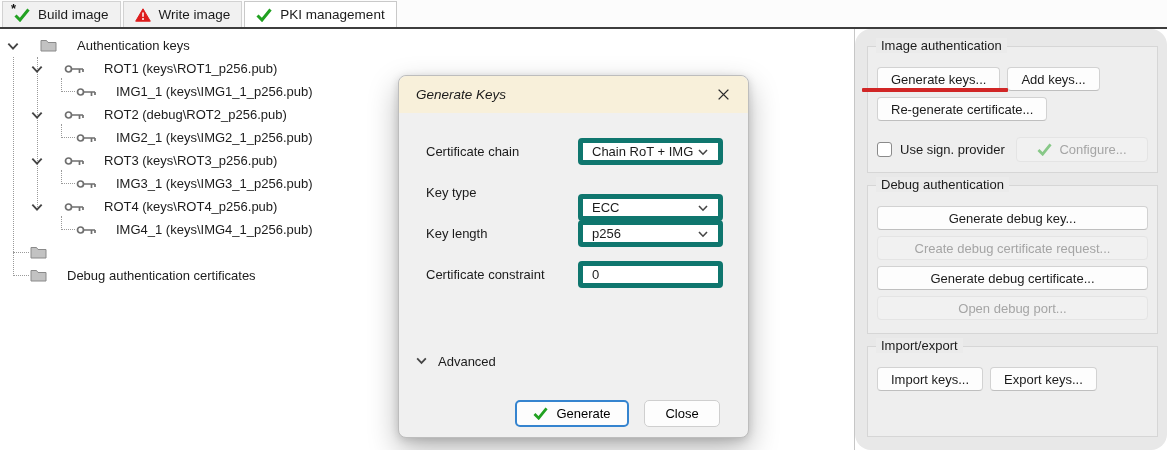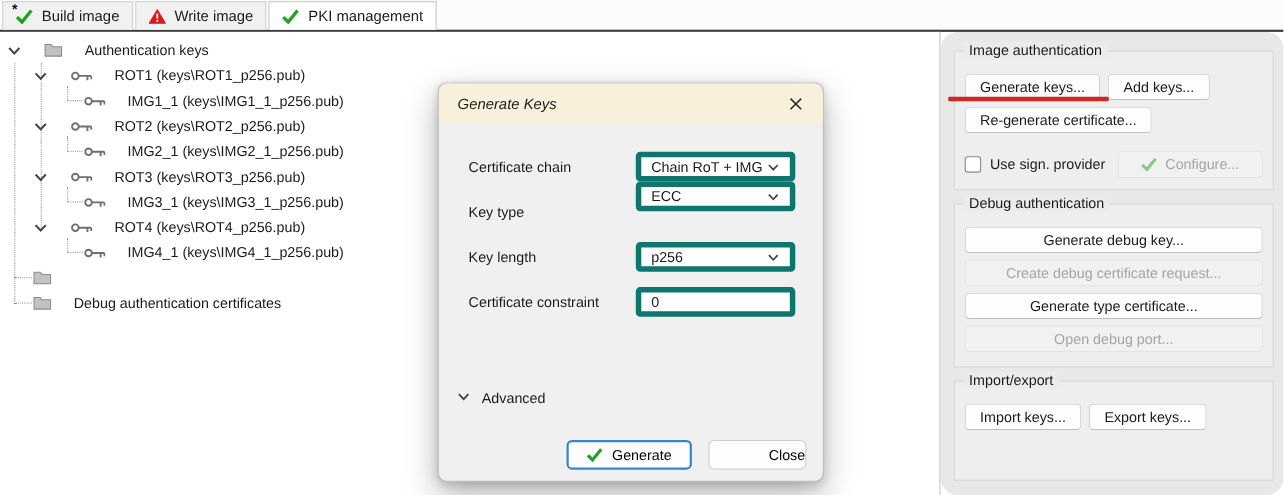--- a/index.html
+++ b/index.html
@@ -92,21 +92,21 @@
   }
   .f-combo { display:flex; align-items:center; justify-content:space-between; padding:0 9px; cursor:default; }
   .f-input { padding:0 9px; font-family:"Liberation Sans", sans-serif; outline:none; }
   .advanced { position:absolute; left:16px; top:278px; display:flex; align-items:flex-start; gap:10px; cursor:default; }
 
   .dlg-btn {
     position:absolute; top:324px; height:27px; display:flex; align-items:center; justify-content:center; gap:8px;
     background:#fdfdfd; border:1px solid #cfcfcf; border-radius:5px; font-size:13px; cursor:default;
   }
   .dlg-generate { left:116px; width:114px; border:2px solid #3584cf; }
-  .dlg-close-btn { left:245px; width:89px;justify-content:flex-end; }
+  .dlg-close-btn { left:245px; width:76px; }
 </style>
 </head>
 <body>
 
 <svg width="0" height="0" style="position:absolute">
   <defs>
     <symbol id="i-check" viewBox="0 0 16 14">
       <path d="M1.5 7.5 L6 12 L14.5 1.5" fill="none" stroke="#21a121" stroke-width="3"></path>
     </symbol>
     <symbol id="i-warn" viewBox="0 0 16 14">
@@ -202,21 +202,21 @@
           </svg>
         <span class="label">IMG1_1 (keys\IMG1_1_p256.pub)</span>
       </div>
       <div class="tree-row lvl1">
         <svg width="14" height="14">
             <use href="#i-chev"></use>
           </svg>
         <svg width="20" height="12">
             <use href="#i-key"></use>
           </svg>
-        <span class="label">ROT2 (keys\ROT2_p256.pub)</span>
+        <span class="label">ROT2 (debug\ROT2_p256.pub)</span>
       </div>
       <div class="tree-row lvl2">
         <svg width="20" height="12">
             <use href="#i-key"></use>
           </svg>
         <span class="label">IMG2_1 (keys\IMG2_1_p256.pub)</span>
       </div>
       <div class="tree-row lvl1">
         <svg width="14" height="14">
             <use href="#i-chev"></use>
@@ -282,21 +282,21 @@
             </button>
           </div>
         </div>
       </div>
 
       <div class="group g2">
         <span class="group-title">Debug authentication</span>
         <div class="g-body stack">
           <button class="btn full">Generate debug key...</button>
           <button class="btn full disabled">Create debug certificate request...</button>
-          <button class="btn full">Generate type certificate...</button>
+          <button class="btn full">Generate debug certificate...</button>
           <button class="btn full disabled">Open debug port...</button>
         </div>
       </div>
 
       <div class="group g3">
         <span class="group-title">Import/export</span>
         <div class="g-body">
           <div class="row" style="margin-bottom:0;">
             <button class="btn">Import keys...</button>
             <button class="btn">Export keys...</button>
@@ -320,21 +320,21 @@
 
     <span class="f-label" style="top:62px">Certificate chain</span>
     <div class="f-combo" style="top:62px">
       <span>Chain RoT + IMG</span>
       <svg width="12" height="12">
           <use href="#i-chev"></use>
         </svg>
     </div>
 
     <span class="f-label" style="top:103px">Key type</span>
-    <div class="f-combo" style="top:89px">
+    <div class="f-combo" style="top:118px">
       <span>ECC</span>
       <svg width="12" height="12">
           <use href="#i-chev"></use>
         </svg>
     </div>
 
     <span class="f-label" style="top:144px">Key length</span>
     <div class="f-combo" style="top:144px">
       <span>p256</span>
       <svg width="12" height="12">

